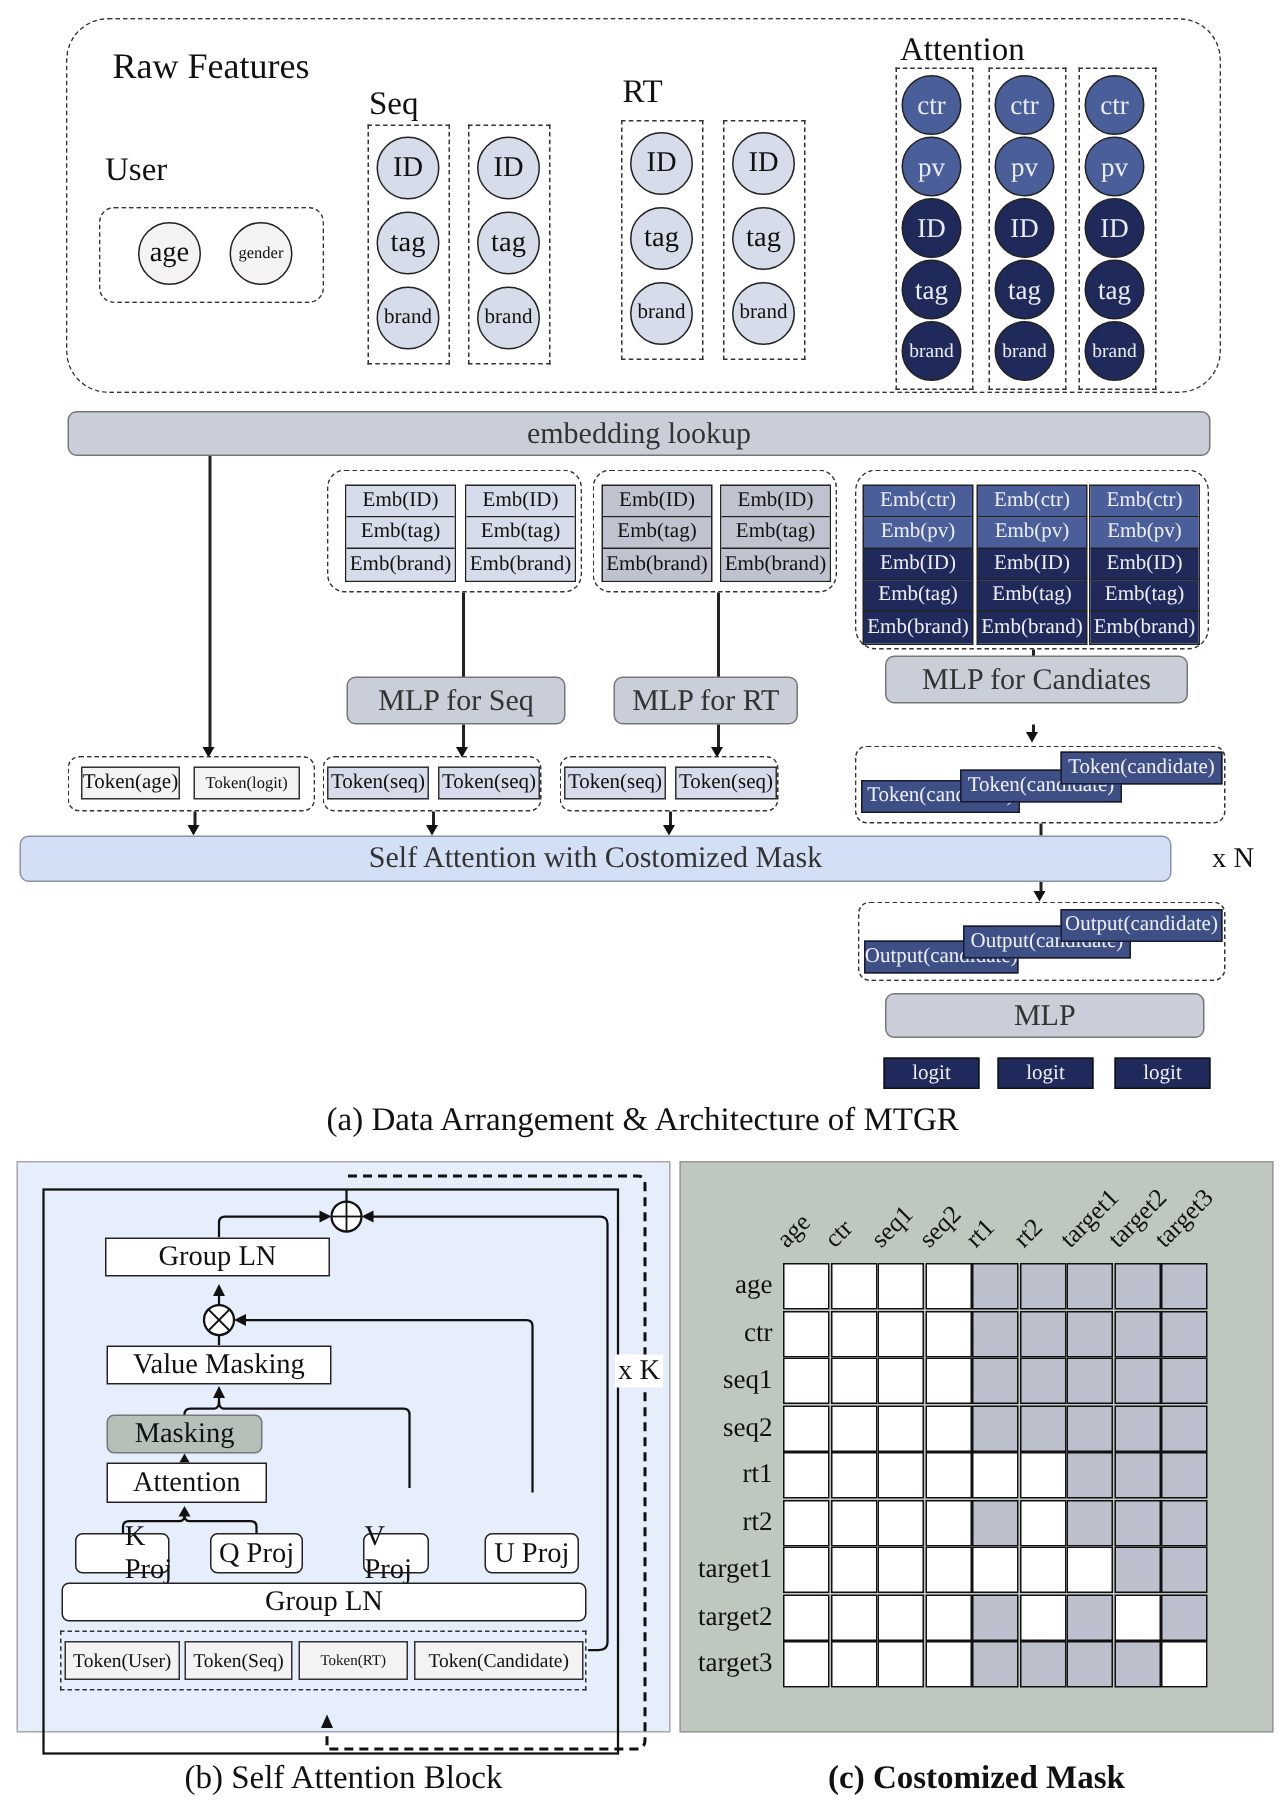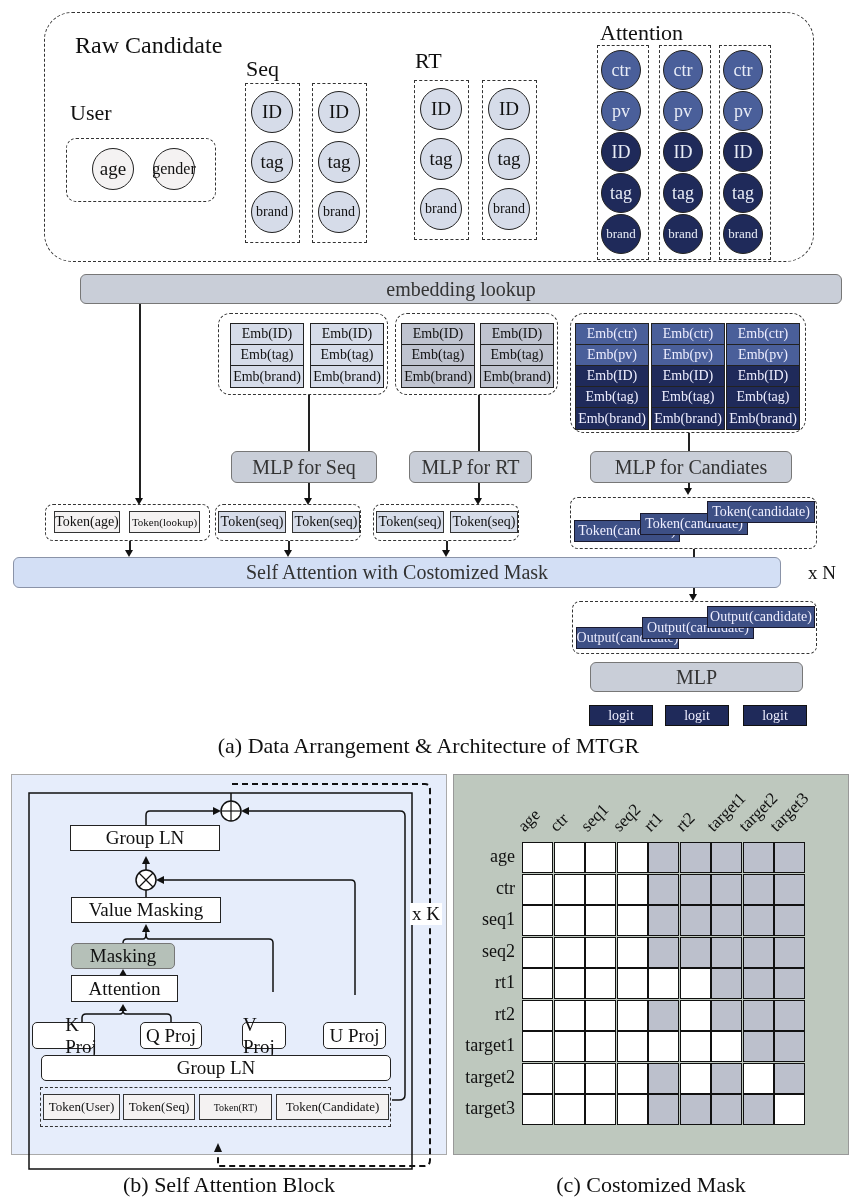--- a/index.html
+++ b/index.html
@@ -35,26 +35,26 @@
   .wbox { position:absolute; background:#fff; border:1.5px solid #222; display:flex; align-items:center; justify-content:center; font-size:19px; }
   .wbox.round { border-radius:5px; }
   .mask-cell { position:absolute; width:31px; height:31px; border:1px solid #111; }
   .mask-rowlbl { position:absolute; font-size:18px; text-align:right; width:78px; }
   .mask-collbl { position:absolute; font-size:17px; transform-origin:left bottom; transform:rotate(-45deg); white-space:nowrap; }
 </style>
 </head>
 <body>
 
 <div class="abs dash" style="left:44px;top:12px;width:770px;height:250px;border-radius:28px;"></div>
-<div class="lbl" style="left:75px;top:32px;font-size:24px;">Raw Candidate</div>
+<div class="lbl" style="left:75px;top:32px;font-size:24px;">Raw Features</div>
 
 <div class="lbl" style="left:70px;top:100px;">User</div>
 <div class="abs dash" style="left:66px;top:138px;width:150px;height:64px;border-radius:10px;"></div>
 <div class="circ c-user" style="left:92px;top:148px;">age</div>
-<div class="circ c-user sm" style="left:153px;top:148px;font-size:16px;">gender</div>
+<div class="circ c-user sm" style="left:153px;top:148px;font-size:11px;">gender</div>
 
 <div class="lbl" style="left:246px;top:56px;">Seq</div>
 <div id="seq-groups">
     <div class="abs dash" style="left:245px;top:83px;width:55px;height:160px;"></div>
     <div class="circ c-light" style="left:251px;top:91px;">ID</div>
     <div class="circ c-light" style="left:251px;top:141px;">tag</div>
     <div class="circ c-light sm" style="left:251px;top:191px;font-size:14px;">brand</div>
     <div class="abs dash" style="left:312px;top:83px;width:55px;height:160px;"></div>
     <div class="circ c-light" style="left:318px;top:91px;">ID</div>
     <div class="circ c-light" style="left:318px;top:141px;">tag</div>
@@ -88,21 +88,21 @@
     <div class="circ c-dark" style="left:663px;top:173px;width:40px;height:40px;font-size:18px;">tag</div>
     <div class="circ c-dark" style="left:663px;top:214px;width:40px;height:40px;font-size:13px;">brand</div>
     <div class="abs dash" style="left:719px;top:45px;width:52px;height:215px;"></div>
     <div class="circ c-mid" style="left:723px;top:50px;width:40px;height:40px;font-size:18px;">ctr</div>
     <div class="circ c-mid" style="left:723px;top:91px;width:40px;height:40px;font-size:18px;">pv</div>
     <div class="circ c-dark" style="left:723px;top:132px;width:40px;height:40px;font-size:18px;">ID</div>
     <div class="circ c-dark" style="left:723px;top:173px;width:40px;height:40px;font-size:18px;">tag</div>
     <div class="circ c-dark" style="left:723px;top:214px;width:40px;height:40px;font-size:13px;">brand</div>
   </div>
 
-<div class="bar" style="left:45px;top:274px;width:762px;height:30px;margin-left:35px;">embedding lookup</div>
+<div class="bar" style="left:45px;top:274px;width:762px;height:30px;">embedding lookup</div>
 
 <div class="vline" style="left:139px;top:304px;height:196px;"></div>
 <div class="arrow-d" style="left:135px;top:498px;"></div>
 
 <div class="abs dash" style="left:218px;top:313px;width:170px;height:82px;border-radius:12px;"></div>
 <div id="emb-seq">
     <div class="emb seq" style="left:230px;top:323px;width:74px;">
       <div>Emb(ID)</div>
       <div>Emb(tag)</div>
       <div>Emb(brand)</div>
@@ -152,32 +152,32 @@
       <div class="dark">Emb(brand)</div>
     </div>
   </div>
 
 <div class="vline" style="left:308px;top:395px;height:58px;"></div>
 <div class="vline" style="left:478px;top:395px;height:58px;"></div>
 <div class="vline" style="left:688px;top:433px;height:20px;"></div>
 
 <div class="bar" style="left:231px;top:451px;width:146px;height:32px;">MLP for Seq</div>
 <div class="bar" style="left:409px;top:451px;width:123px;height:32px;">MLP for RT</div>
-<div class="bar" style="left:590px;top:451px;width:202px;height:32px;">MLP for Candiates</div>
+<div class="bar" style="left:590px;top:437px;width:202px;height:32px;">MLP for Candiates</div>
 
 <div class="vline" style="left:308px;top:483px;height:16px;"></div>
 <div class="arrow-d" style="left:304px;top:498px;"></div>
 <div class="vline" style="left:478px;top:483px;height:16px;"></div>
 <div class="arrow-d" style="left:474px;top:498px;"></div>
 <div class="vline" style="left:688px;top:483px;height:6px;"></div>
 <div class="arrow-d" style="left:684px;top:488px;"></div>
 
 <div class="abs dash" style="left:45px;top:504px;width:165px;height:37px;border-radius:8px;"></div>
 <div class="tok user" style="left:54px;top:511px;width:66px;">Token(age)</div>
-<div class="tok user" style="left:129px;top:511px;width:71px;font-size:11px;">Token(lookup)</div>
+<div class="tok user" style="left:129px;top:511px;width:71px;font-size:11px;">Token(logit)</div>
 
 <div class="abs dash" style="left:215px;top:504px;width:146px;height:37px;border-radius:8px;"></div>
 <div class="tok seq" style="left:218px;top:511px;width:68px;">Token(seq)</div>
 <div class="tok seq" style="left:292px;top:511px;width:68px;">Token(seq)</div>
 
 <div class="abs dash" style="left:373px;top:504px;width:146px;height:37px;border-radius:8px;"></div>
 <div class="tok seq" style="left:376px;top:511px;width:68px;">Token(seq)</div>
 <div class="tok seq" style="left:450px;top:511px;width:68px;">Token(seq)</div>
 
 <div class="abs dash" style="left:570px;top:497px;width:247px;height:52px;border-radius:8px;"></div>
@@ -251,21 +251,21 @@
   <polygon points="119,216 127,216 123,209" fill="#111"></polygon>
 
   <path d="M82 262 V258 Q82 254 86 254 H120 Q123 254 123 250 M171 262 V258 Q171 254 167 254 H126 Q123 254 123 250" fill="none" stroke="#111" stroke-width="1.5"></path>
   <polygon points="119,251 127,251 123,244" fill="#111"></polygon>
 </svg>
 
 <div class="wbox" style="left:70px;top:825px;width:150px;height:26px;">Group LN</div>
 <div class="wbox" style="left:71px;top:897px;width:150px;height:26px;">Value Masking</div>
 <div class="wbox round" style="left:71px;top:943px;width:104px;height:26px;background:#b5c0b8;border-color:#777;">Masking</div>
 <div class="wbox" style="left:71px;top:975px;width:107px;height:27px;">Attention</div>
-<div class="wbox round" style="left:32px;top:1022px;width:63px;height:27px;padding-left:35px;">K Proj</div>
+<div class="wbox round" style="left:50px;top:1022px;width:63px;height:27px;padding-left:35px;">K Proj</div>
 <div class="wbox round" style="left:140px;top:1022px;width:62px;height:27px;">Q Proj</div>
 <div class="wbox round" style="left:242px;top:1022px;width:44px;height:27px;">V Proj</div>
 <div class="wbox round" style="left:323px;top:1022px;width:63px;height:27px;">U Proj</div>
 <div class="wbox round" style="left:41px;top:1055px;width:350px;height:26px;">Group LN</div>
 
 <div class="abs" style="left:40px;top:1087px;width:351px;height:40px;border:1px dashed #333;"></div>
 <div class="tok user" style="left:43px;top:1094px;width:77px;height:26px;font-size:13px;">Token(User)</div>
 <div class="tok user" style="left:123px;top:1094px;width:72px;height:26px;font-size:13px;">Token(Seq)</div>
 <div class="tok user" style="left:199px;top:1094px;width:73px;height:26px;font-size:10px;">Token(RT)</div>
 <div class="tok user" style="left:276px;top:1094px;width:113px;height:26px;font-size:13px;">Token(Candidate)</div>
@@ -369,13 +369,13 @@
     <div class="mask-cell" style="left:522px;top:1094px;background:#ffffff;"></div>
     <div class="mask-cell" style="left:553.5px;top:1094px;background:#ffffff;"></div>
     <div class="mask-cell" style="left:585px;top:1094px;background:#ffffff;"></div>
     <div class="mask-cell" style="left:616.5px;top:1094px;background:#ffffff;"></div>
     <div class="mask-cell" style="left:648px;top:1094px;background:#bcc0cc;"></div>
     <div class="mask-cell" style="left:679.5px;top:1094px;background:#bcc0cc;"></div>
     <div class="mask-cell" style="left:711px;top:1094px;background:#bcc0cc;"></div>
     <div class="mask-cell" style="left:742.5px;top:1094px;background:#bcc0cc;"></div>
     <div class="mask-cell" style="left:774px;top:1094px;background:#ffffff;"></div>
   </div>
-<div class="abs" style="left:453px;width:396px;text-align:center;top:1172px;font-size:22px;">(c) Costomized Mask</div>
+<div class="abs" style="left:453px;width:396px;text-align:center;top:1172px;font-size:22px;font-weight:bold;">(c) Costomized Mask</div>
 
 </body></html>

